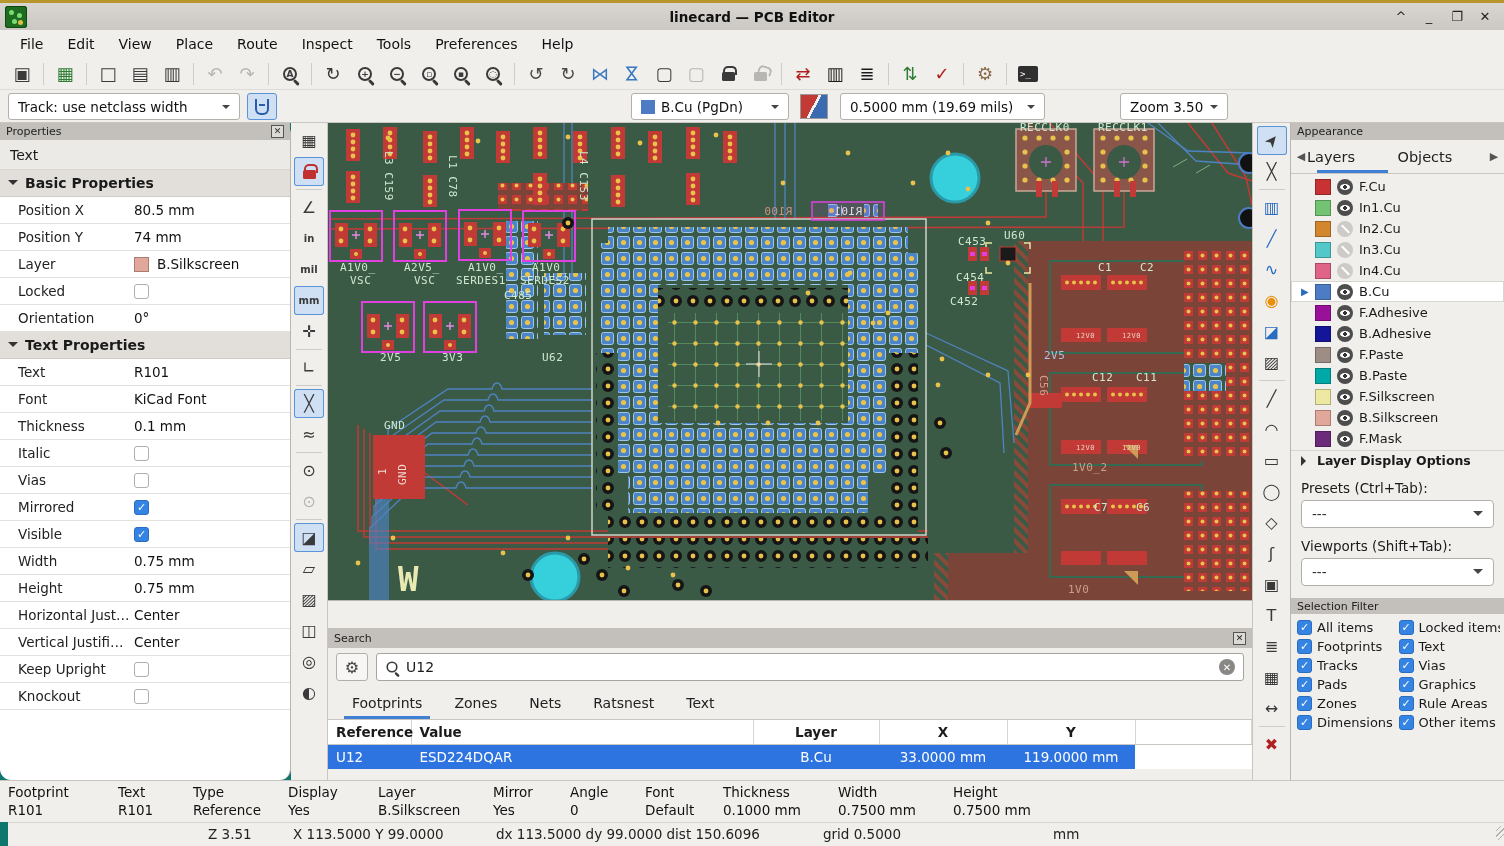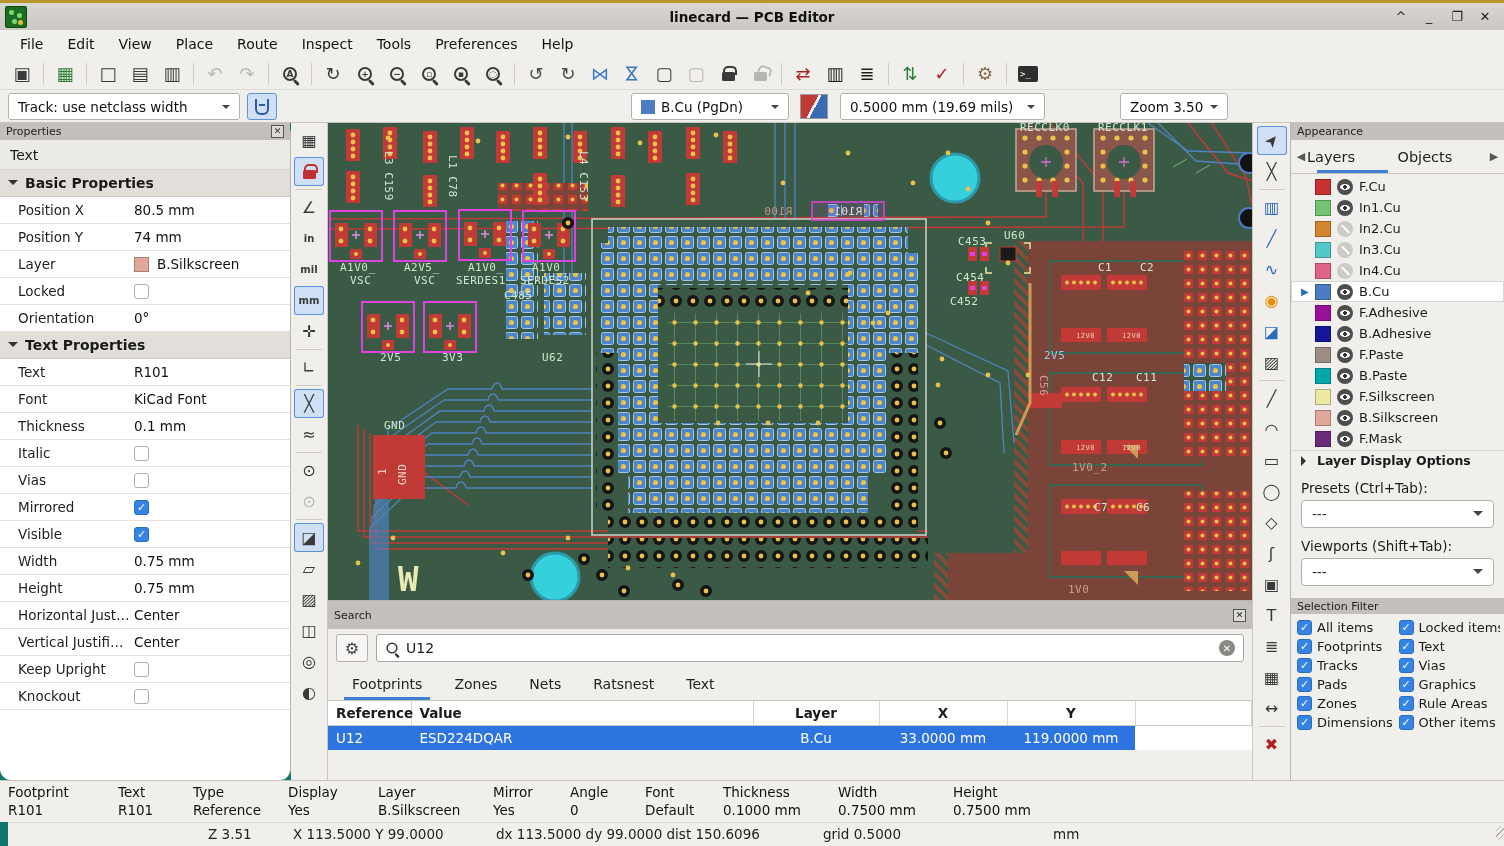--- a/index.html
+++ b/index.html
@@ -92,21 +92,21 @@
     font-size:16px;color:#3a3a3a;border-radius:3px;flex:none;}
   .vbtn.active{background:#cfe0f5;box-shadow:inset 0 0 0 1px #5b93d8;}
   .vbtn.disabled{color:#b8b6b2;}
   .vsep{width:26px;height:1px;background:#cfccc7;margin:2px 0;flex:none;}
 
   
   .canvas{position:absolute;left:328px;top:123px;width:924px;height:477px;background:#3B5A46;}
 
   
   .search{position:absolute;left:328px;top:600px;width:924px;height:180px;background:#f1efec;border-top:1px solid #b8b6b2;}
-  .sheader{height:28px;background:#c3c0bb;display:flex;align-items:center;padding:0 6px;font-size:11px;color:#222;}
+  .sheader{height:20px;background:#c3c0bb;display:flex;align-items:center;padding:0 6px;font-size:11px;color:#222;margin-top:27px;}
   .sheader .x{margin-left:auto;width:13px;height:13px;border:1px solid #555;font-size:9px;line-height:11px;text-align:center;background:#dcdad6;}
   .srow{display:flex;align-items:center;height:38px;padding:0 8px;gap:8px;}
   .gearbtn{width:32px;height:28px;border:1px solid #b3b0ab;border-radius:3px;background:#f7f6f4;
     display:flex;align-items:center;justify-content:center;font-size:16px;color:#444;}
   .sinput{flex:1;height:28px;border:1px solid #a8a5a0;border-radius:3px;background:#fff;
     display:flex;align-items:center;padding:0 8px;gap:7px;font-size:14px;}
   .clearbtn{margin-left:auto;width:16px;height:16px;border-radius:50%;background:#8a8885;color:#fff;
     font-size:10px;display:flex;align-items:center;justify-content:center;}
   .stabs{display:flex;align-items:flex-end;height:34px;padding-left:10px;gap:4px;border-bottom:1px solid #c9c6c1;}
   .stab{padding:6px 14px 8px;font-size:14px;color:#222;position:relative;}

